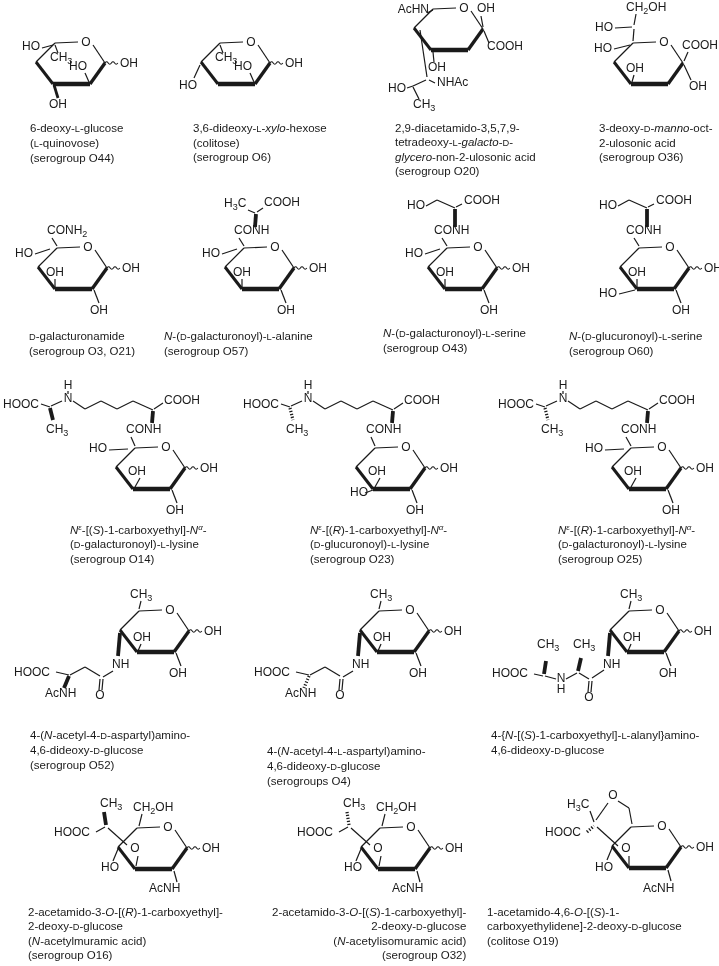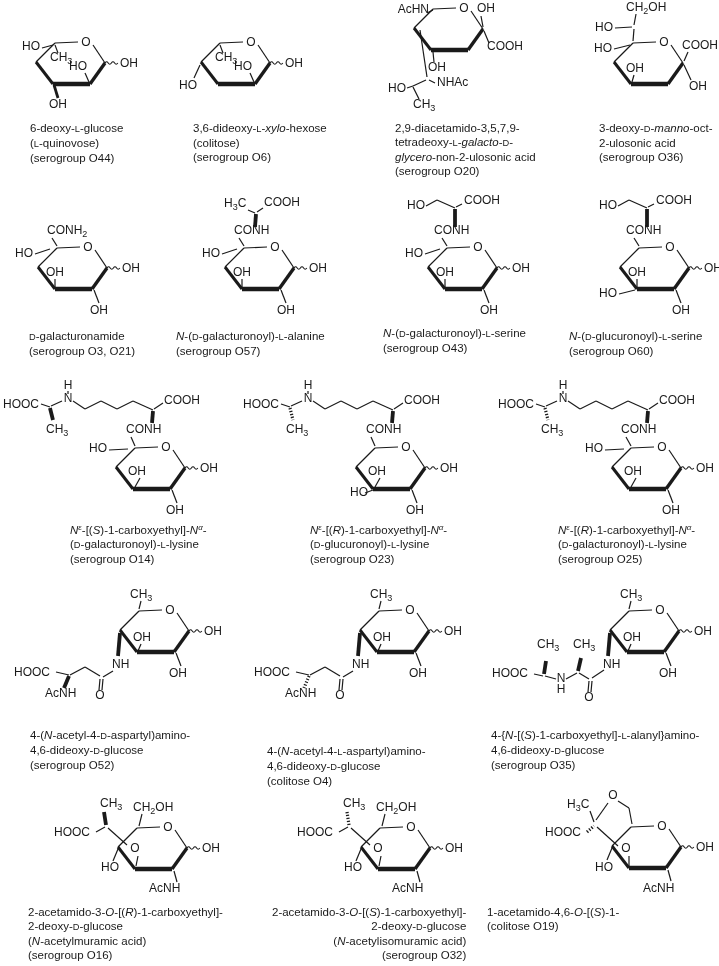--- a/index.html
+++ b/index.html
@@ -488,21 +488,21 @@
       </div>
       <div class="caption" style="left: 599px; top: 121px;">
         <span class="ln"><span>3-deoxy-</span><span class="sc">D</span><span>-</span><span class="it">manno</span><span>-oct-</span></span>
         <span class="ln"><span>2-ulosonic acid</span></span>
         <span class="ln"><span>(serogroup O36)</span></span>
       </div>
       <div class="caption" style="left: 29px; top: 329px;">
         <span class="ln"><span class="sc">D</span><span>-galacturonamide</span></span>
         <span class="ln"><span>(serogroup O3, O21)</span></span>
       </div>
-      <div class="caption" style="left: 176px; top: 329px;">
+      <div class="caption" style="left: 164px; top: 329px;">
         <span class="ln"><span class="it">N</span><span>-(</span><span class="sc">D</span><span>-galacturonoyl)-</span><span class="sc">L</span><span>-alanine</span></span>
         <span class="ln"><span>(serogroup O57)</span></span>
       </div>
       <div class="caption" style="left: 383px; top: 326px;">
         <span class="ln"><span class="it">N</span><span>-(</span><span class="sc">D</span><span>-galacturonoyl)-</span><span class="sc">L</span><span>-serine</span></span>
         <span class="ln"><span>(serogroup O43)</span></span>
       </div>
       <div class="caption" style="left: 569px; top: 329px;">
         <span class="ln"><span class="it">N</span><span>-(</span><span class="sc">D</span><span>-glucuronoyl)-</span><span class="sc">L</span><span>-serine</span></span>
         <span class="ln"><span>(serogroup O60)</span></span>
@@ -523,37 +523,37 @@
         <span class="ln"><span>(serogroup O25)</span></span>
       </div>
       <div class="caption" style="left: 30px; top: 728px;">
         <span class="ln"><span>4-(</span><span class="it">N</span><span>-acetyl-4-</span><span class="sc">D</span><span>-aspartyl)amino-</span></span>
         <span class="ln"><span>4,6-dideoxy-</span><span class="sc">D</span><span>-glucose</span></span>
         <span class="ln"><span>(serogroup O52)</span></span>
       </div>
       <div class="caption" style="left: 267px; top: 744px;">
         <span class="ln"><span>4-(</span><span class="it">N</span><span>-acetyl-4-</span><span class="sc">L</span><span>-aspartyl)amino-</span></span>
         <span class="ln"><span>4,6-dideoxy-</span><span class="sc">D</span><span>-glucose</span></span>
-        <span class="ln"><span>(colitose O4)</span></span>
+        <span class="ln"><span>(serogroups O4)</span></span>
       </div>
       <div class="caption" style="left: 491px; top: 728px;">
         <span class="ln"><span>4-{</span><span class="it">N</span><span>-[(</span><span class="it">S</span><span>)-1-carboxyethyl]-</span><span class="sc">L</span><span>-alanyl}amino-</span></span>
         <span class="ln"><span>4,6-dideoxy-</span><span class="sc">D</span><span>-glucose</span></span>
-        <span class="ln"><span>(serogroup O35)</span></span>
       </div>
       <div class="caption" style="left: 28px; top: 905px;">
         <span class="ln"><span>2-acetamido-3-</span><span class="it">O</span><span>-[(</span><span class="it">R</span><span>)-1-carboxyethyl]-</span></span>
         <span class="ln"><span>2-deoxy-</span><span class="sc">D</span><span>-glucose</span></span>
         <span class="ln"><span>(</span><span class="it">N</span><span>-acetylmuramic acid)</span></span>
         <span class="ln"><span>(serogroup O16)</span></span>
       </div>
       <div class="caption" style="left: 272px; top: 905px; text-align: right;">
         <span class="ln"><span>2-acetamido-3-</span><span class="it">O</span><span>-[(</span><span class="it">S</span><span>)-1-carboxyethyl]-</span></span>
         <span class="ln"><span>2-deoxy-</span><span class="sc">D</span><span>-glucose</span></span>
         <span class="ln"><span>(</span><span class="it">N</span><span>-acetylisomuramic acid)</span></span>
         <span class="ln"><span>(serogroup O32)</span></span>
       </div>
       <div class="caption" style="left: 487px; top: 905px;">
         <span class="ln"><span>1-acetamido-4,6-</span><span class="it">O</span><span>-[(</span><span class="it">S</span><span>)-1-</span></span>
+        <span class="ln"><span>carboxyethylidene]-2-deoxy-</span><span class="sc">D</span><span>-glucose</span></span>
         <span class="ln"><span>(colitose O19)</span></span>
       </div>
     </div>
 </div>
 
 </body></html>

